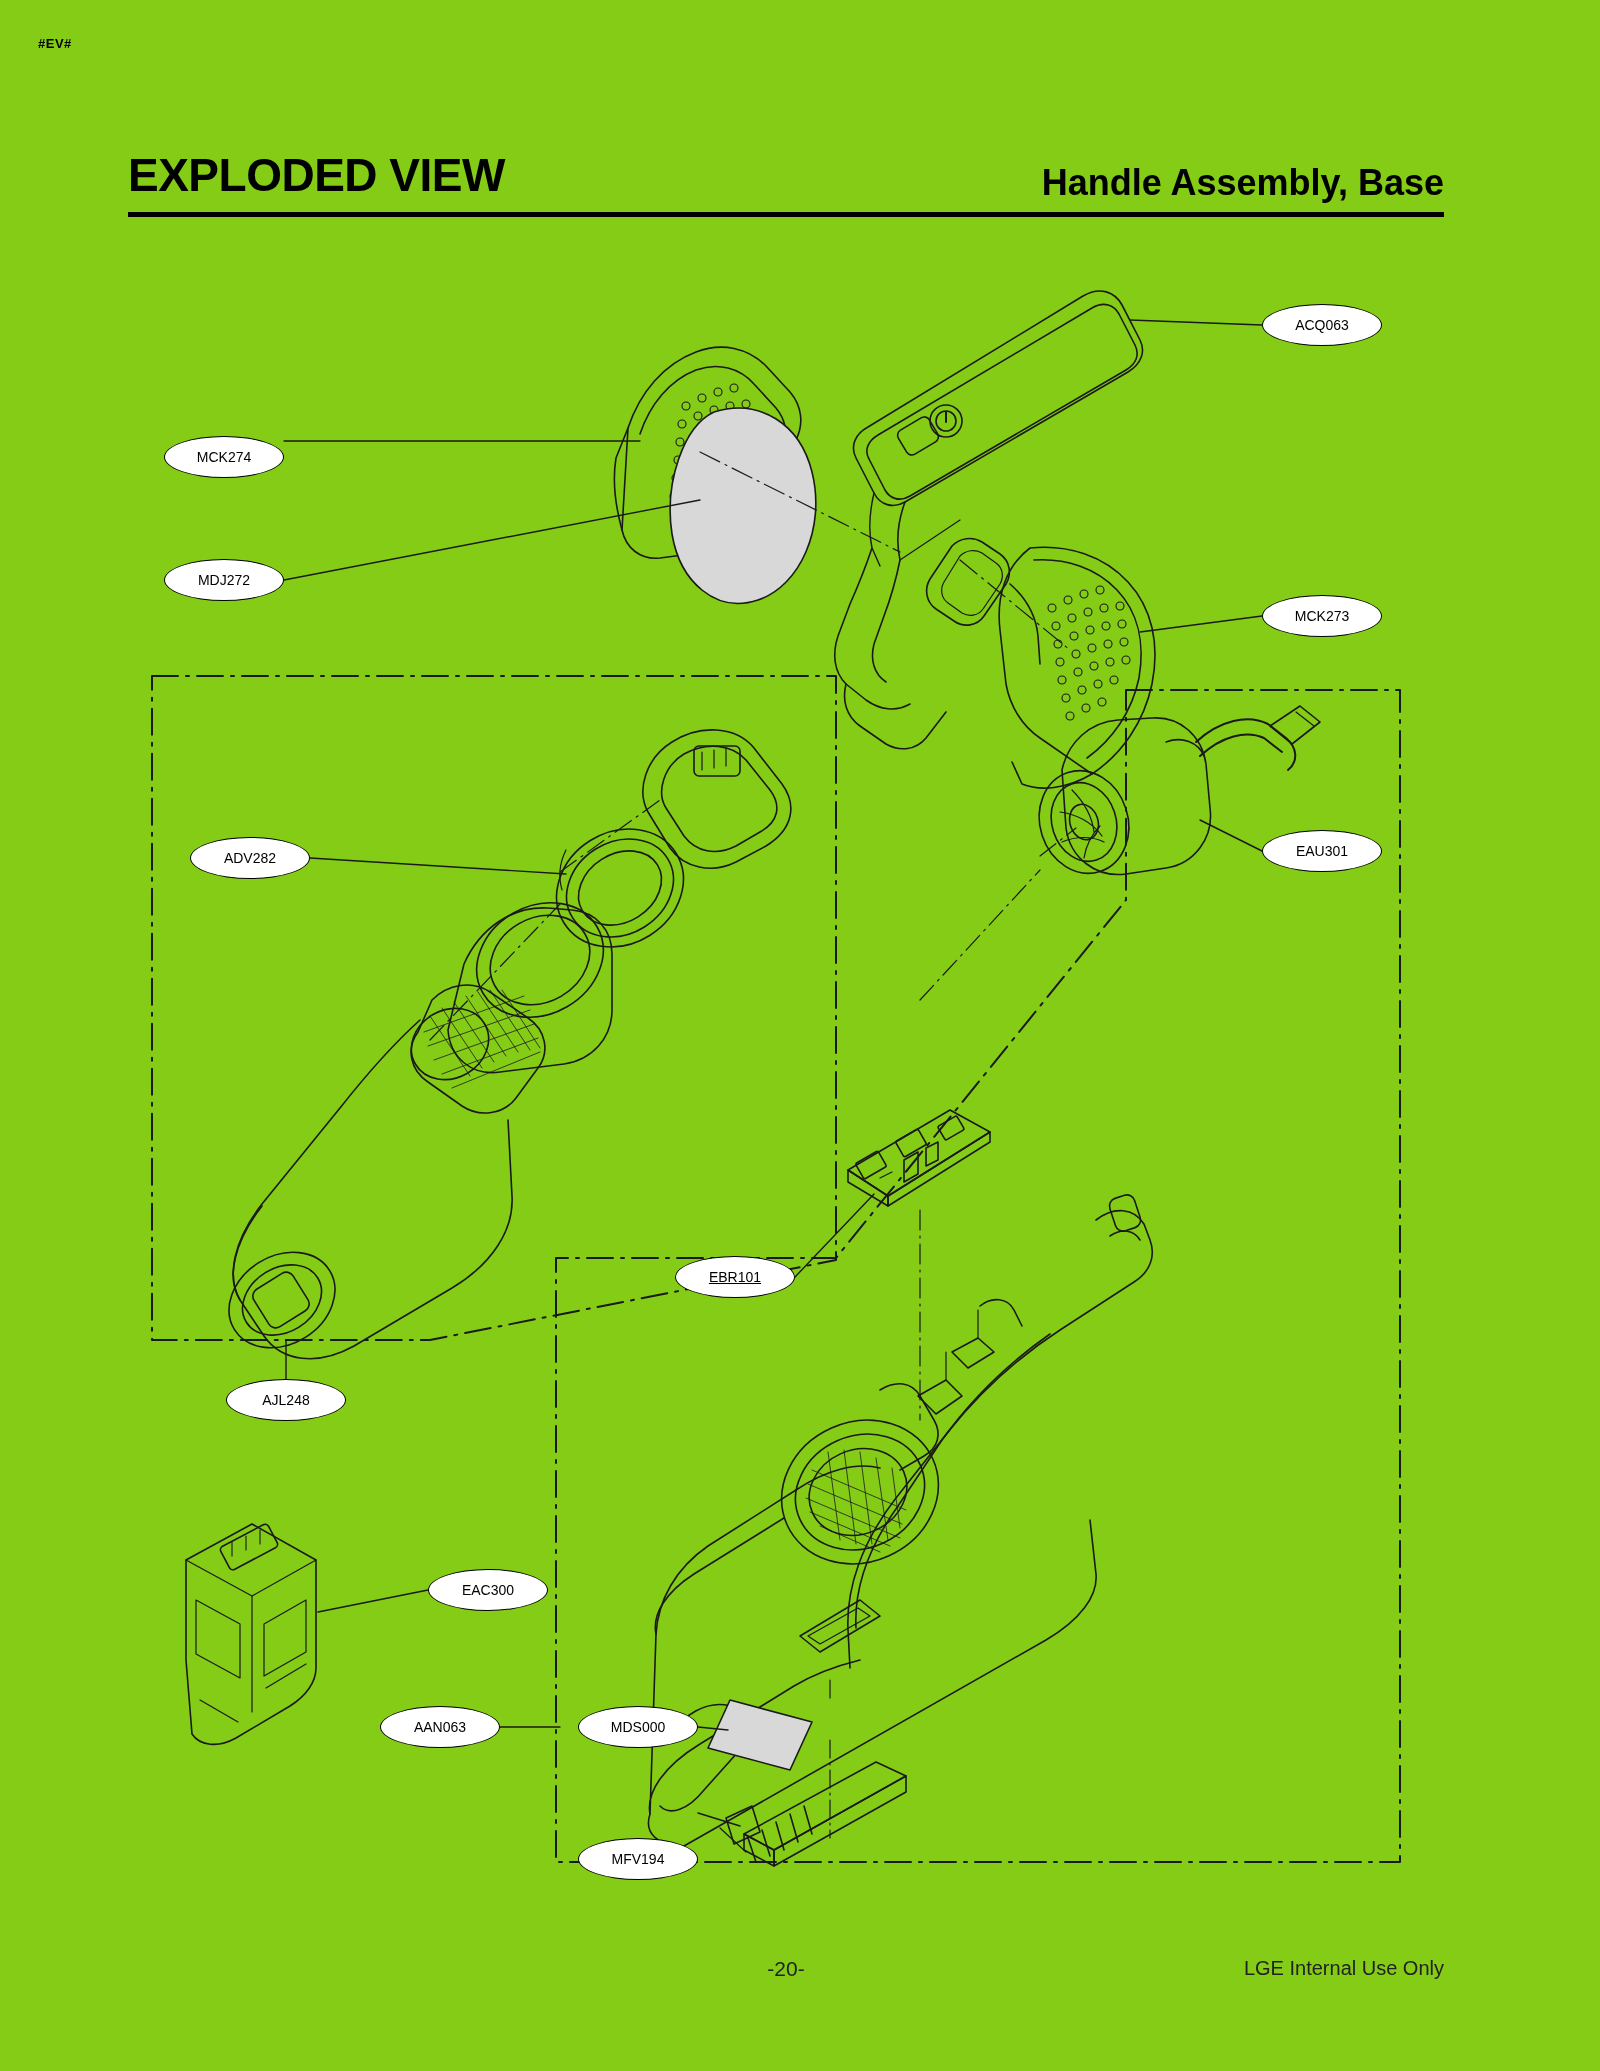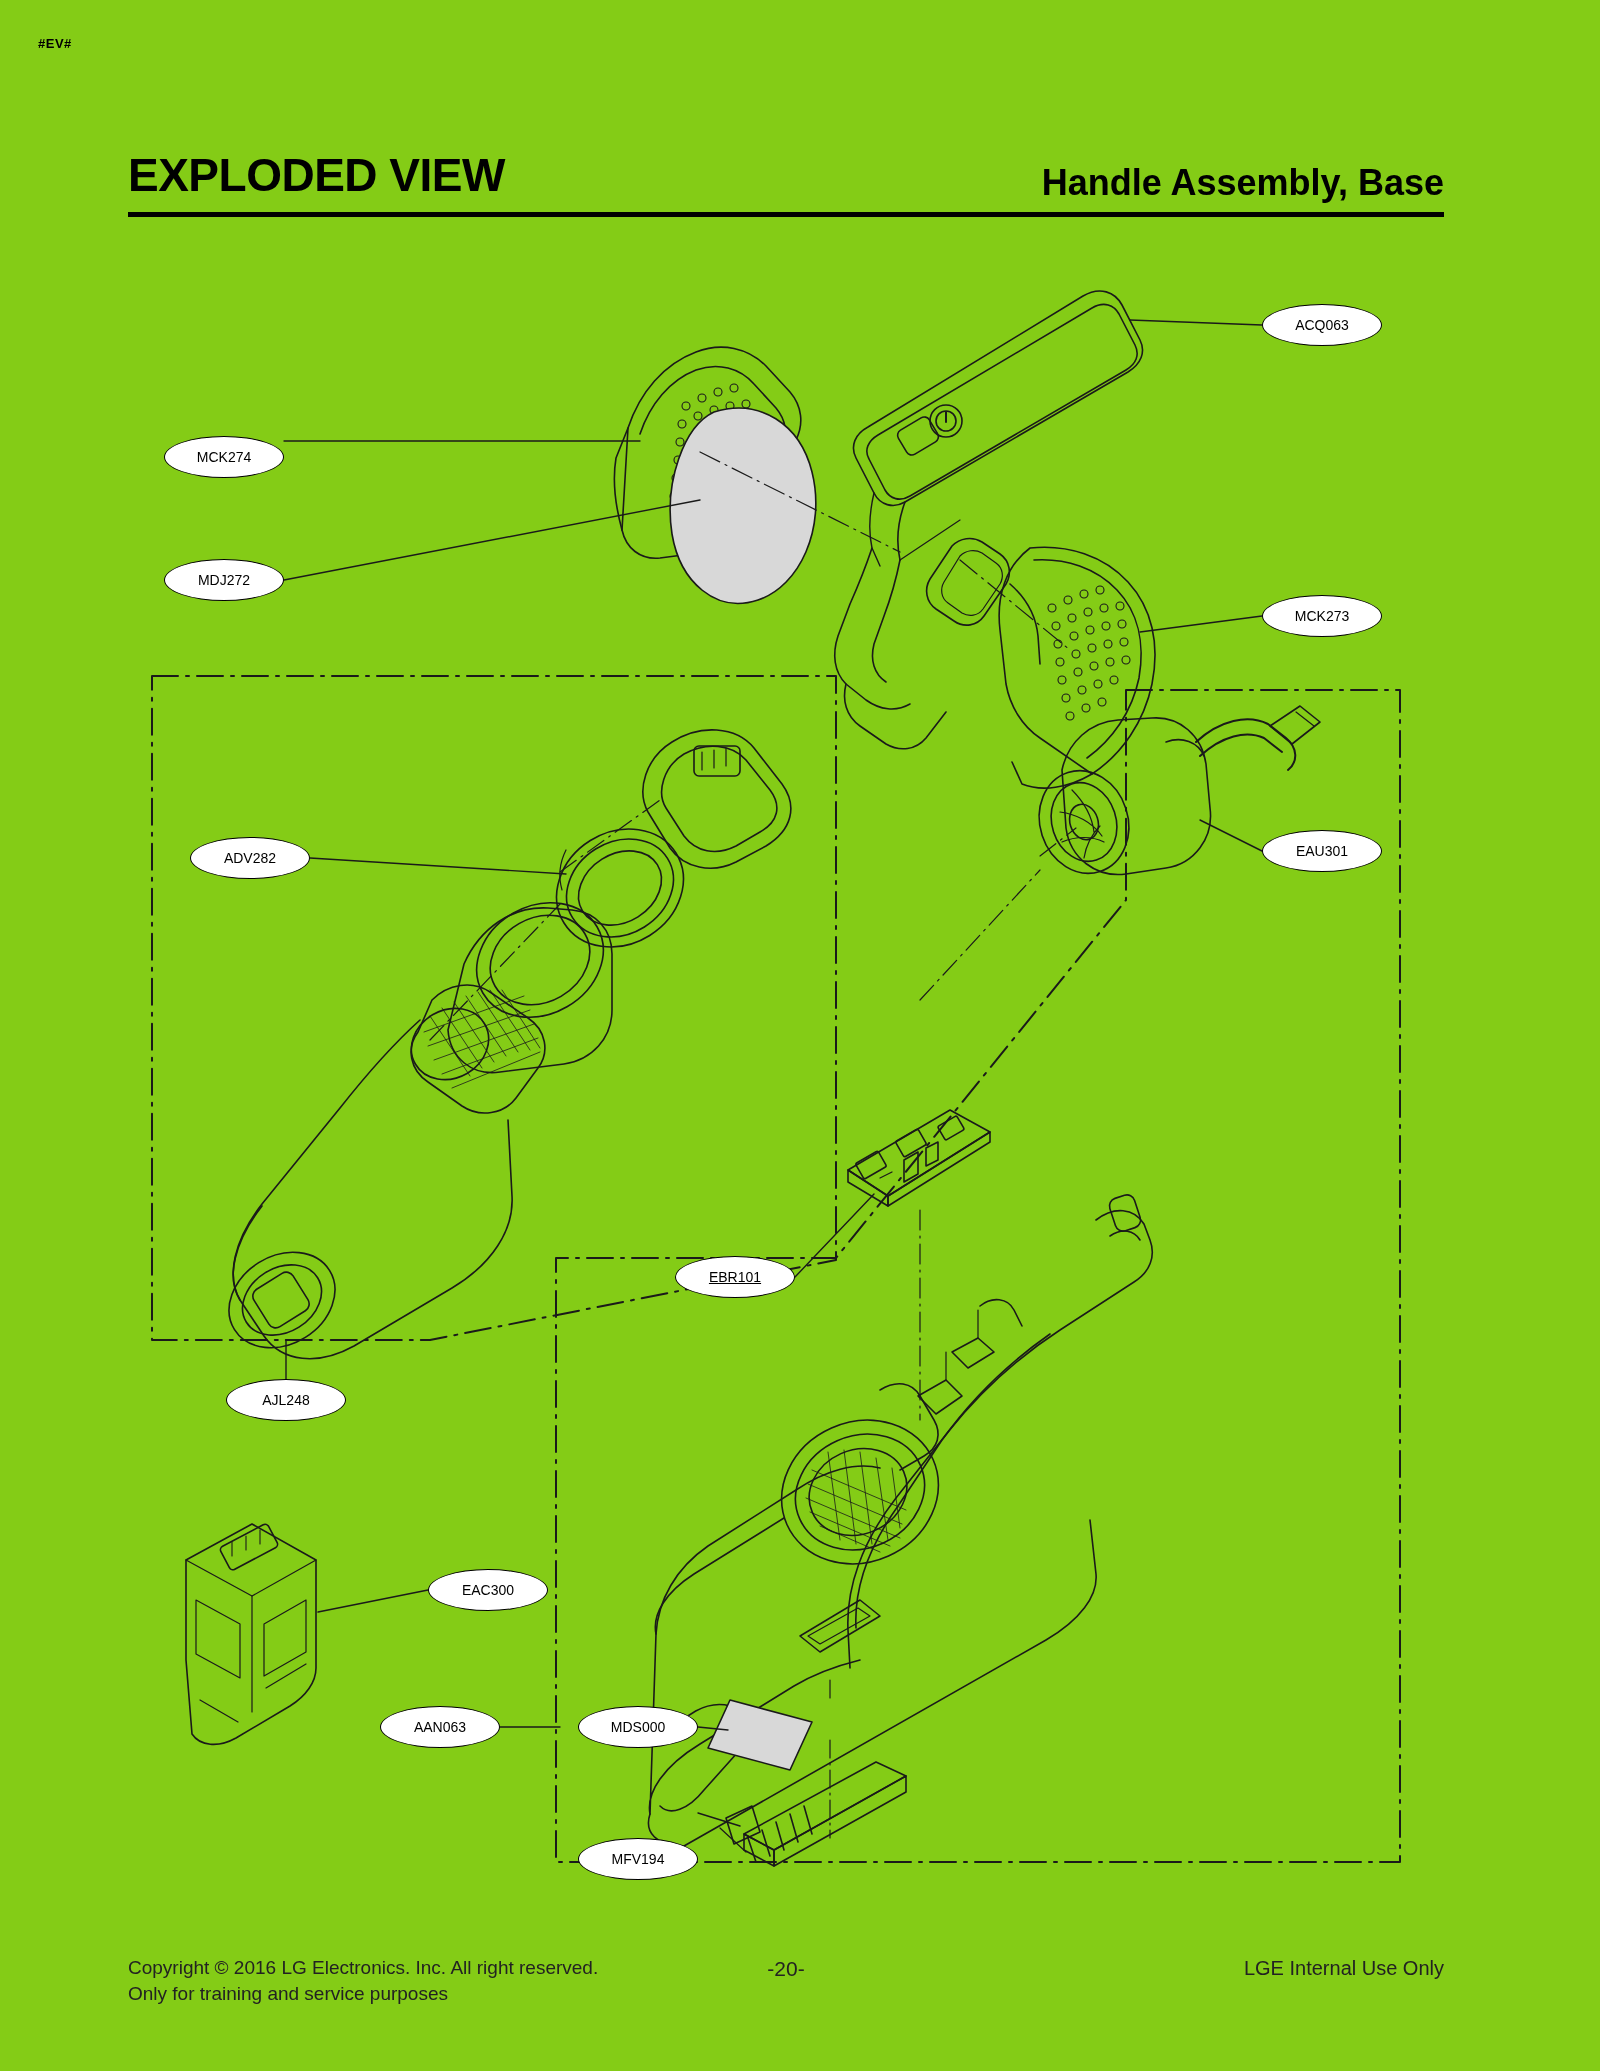--- a/index.html
+++ b/index.html
@@ -475,21 +475,17 @@
     <span>AAN063</span>
   </div>
   <div class="callout w" style="left:638px; top:1727px;">
     <span>MDS000</span>
   </div>
   <div class="callout w" style="left:638px; top:1859px;">
     <span>MFV194</span>
   </div>
 
   <div class="footer">
-    <div class="footer-left">
-      <div>Copyright © 2016 LG Electronics. Inc. All right reserved.</div>
-      <div>Only for training and service purposes</div>
-    </div>
     <div class="footer-center">-20-</div>
     <div class="footer-right">LGE Internal Use Only</div>
   </div>
 
 </div>
 
 </body></html>

